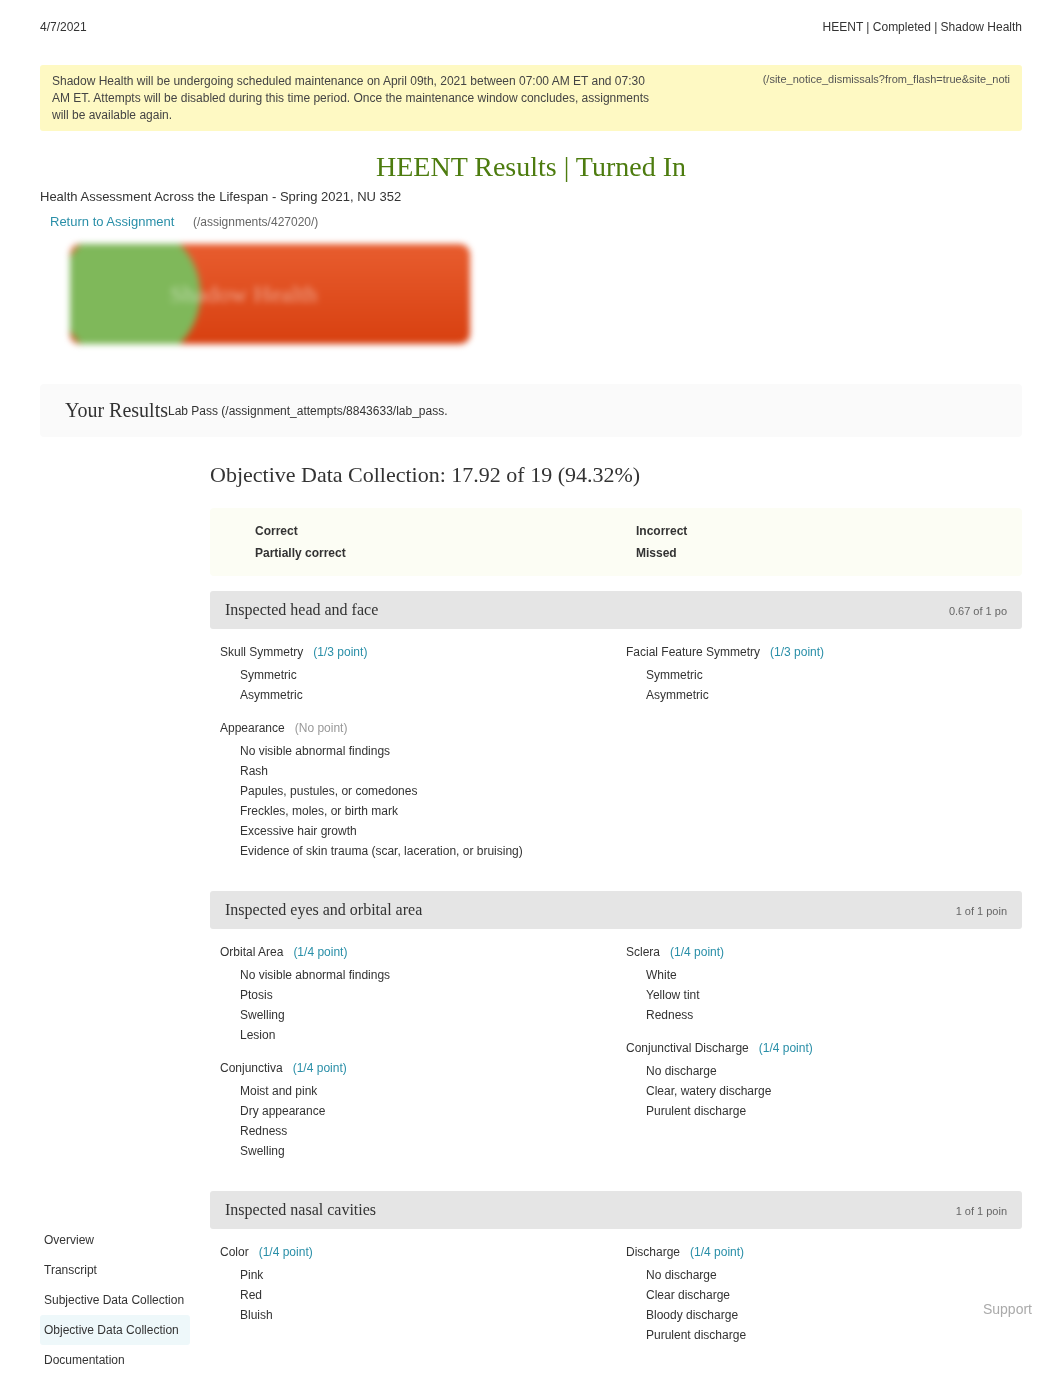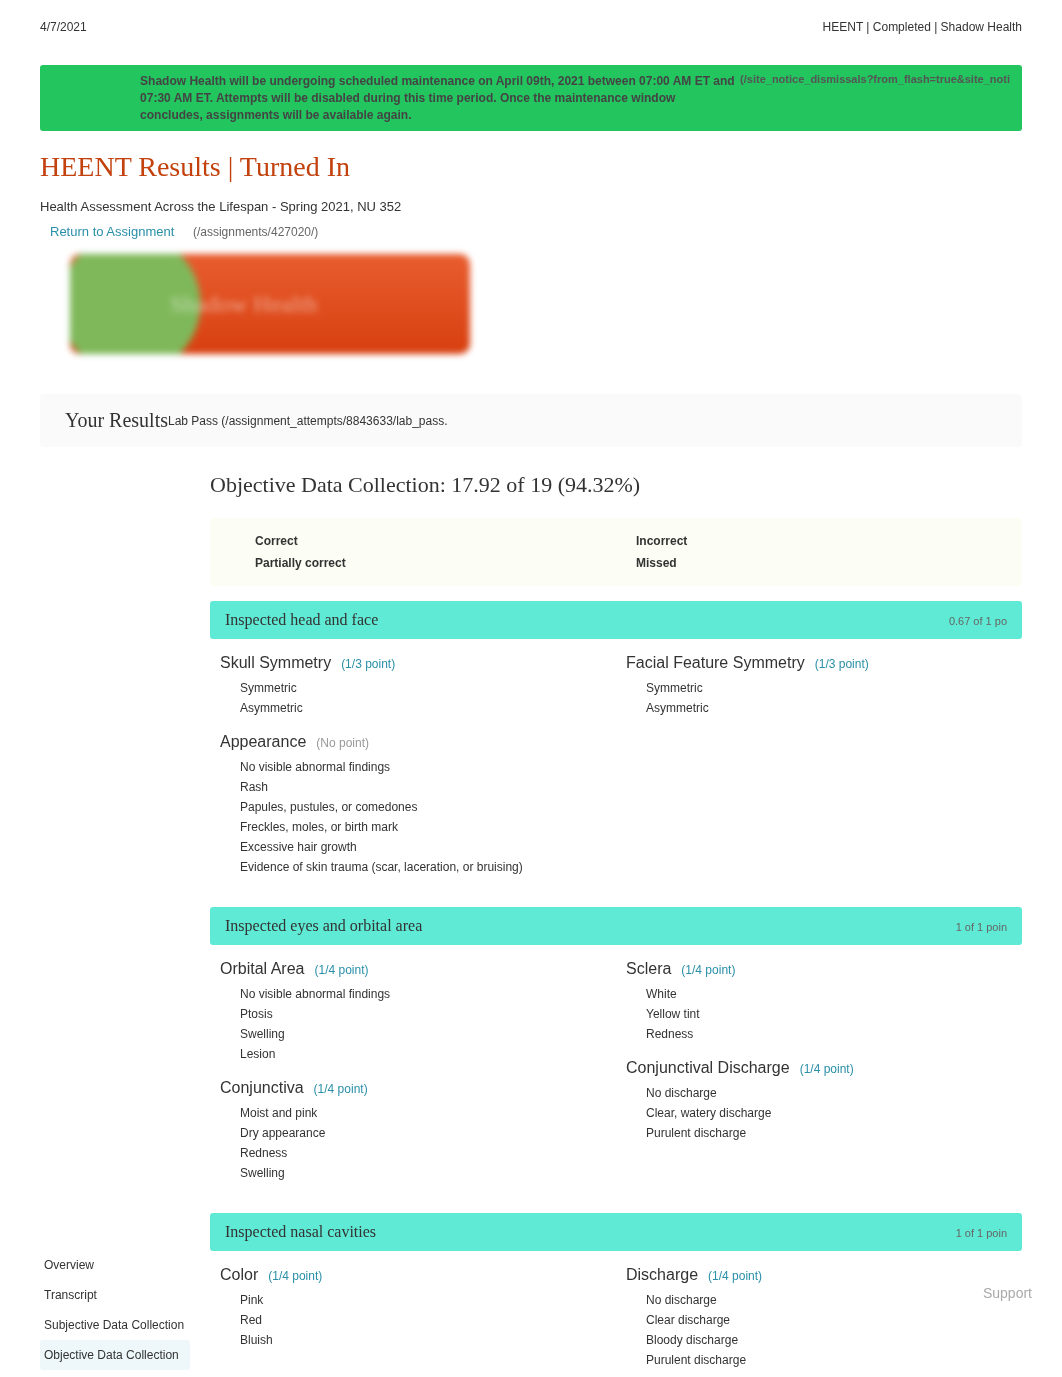--- a/index.html
+++ b/index.html
@@ -13,37 +13,37 @@
     }
     .top-bar {
       display: flex;
       justify-content: space-between;
       font-size: 12px;
       color: #333;
       margin-bottom: 31px;
     }
     .notice-bar {
       display: flex;
-      justify-content: flex-end;
+      justify-content: space-between;
       font-size: 12px;
       color: #444;
-      background: #22c55e;
+      background: #fef9c3;
       padding: 8px 12px;
       border-radius: 3px;
       margin-bottom: 20px;
-      font-weight: bold;
     }
     .notice-bar .notice-text { max-width: 600px; line-height: 1.4; }
     .notice-bar .dismiss { color: #555; font-size: 11px; }
     h1.page-title {
       font-family: Georgia, 'Times New Roman', serif;
       font-weight: normal;
       font-size: 28px;
-      color: #c2410c;
-      margin-bottom: 16px;
+      color: #4d7c0f;
+      margin-bottom: 6px;
+      text-align: center;
     }
     .subtitle { font-size: 13px; color: #333; margin-bottom: 10px; }
     .return-row { margin-bottom: 15px; padding-left: 10px; }
     .return-link { color: #2a8fa8; text-decoration: none; font-size: 13px; margin-right: 15px; }
     .return-path { color: #666; font-size: 12px; }
     .banner {
       width: 400px;
       height: 100px;
       margin: 10px 0 40px 30px;
       border-radius: 10px;
@@ -107,54 +107,54 @@
     .legend-item {
       font-size: 12px;
       color: #333;
       padding: 4px 0 4px 20px;
       position: relative;
     }
     .section-header {
       display: flex;
       justify-content: space-between;
       align-items: baseline;
-      background: #5eead4;
+      background: #e5e5e5;
       padding: 10px 15px;
       border-radius: 3px;
       margin-top: 10px;
       margin-bottom: 15px;
     }
     .section-header .title {
       font-family: Georgia, 'Times New Roman', serif;
       font-size: 16px;
       color: #333;
     }
     .section-header .pts { font-size: 11px; color: #666; }
     .criteria-grid {
       display: flex;
       gap: 20px;
       padding: 0 10px;
       margin-bottom: 15px;
     }
     .criteria-col { flex: 1; }
     .criterion { margin-bottom: 15px; }
-    .criterion-label { font-size: 16px; color: #333; display: inline; }
+    .criterion-label { font-size: 12px; color: #333; display: inline; }
     .criterion-pts { font-size: 12px; color: #2a8fa8; margin-left: 10px; }
     .criterion-pts.gray { color: #999; }
     .options { margin-top: 6px; }
     .option {
       font-size: 12px;
       color: #333;
       padding: 3px 0 3px 20px;
       position: relative;
     }
     .support-float {
       position: fixed;
       right: 30px;
-      bottom: 76px;
+      bottom: 60px;
       font-size: 14px;
       color: #aaa;
     }
   </style>
 </head>
 <body>
 
 <div class="top-bar">
   <span>4/7/2021</span>
   <span>HEENT | Completed | Shadow Health</span>

